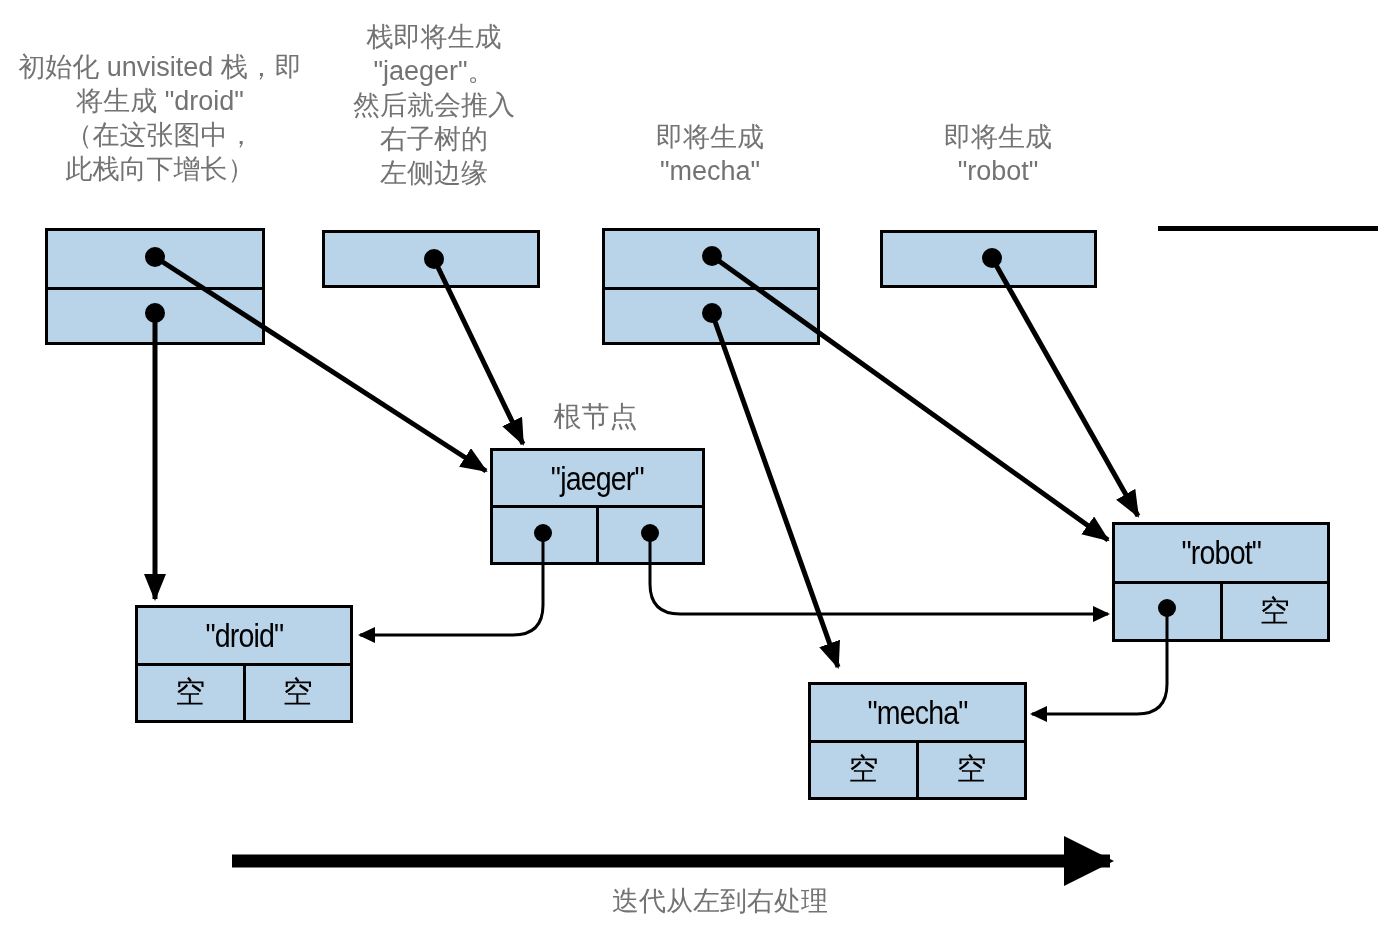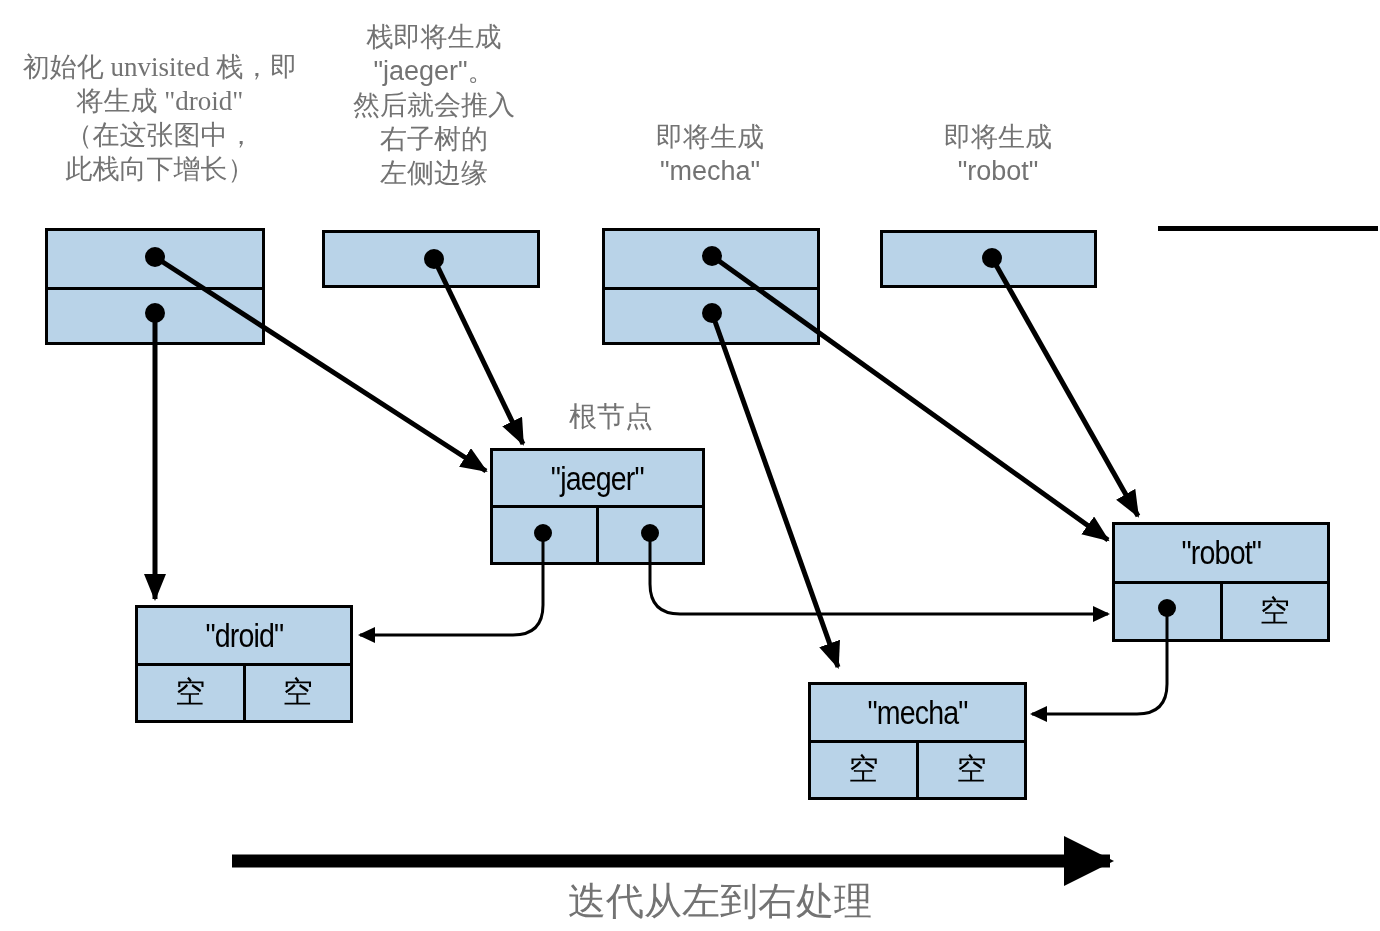--- a/index.html
+++ b/index.html
@@ -94,35 +94,35 @@
         <span class="ttext">"robot"</span>
       </div>
       <div class="node-cells">
         <div class="node-cell"></div>
         <div class="node-cell">空</div>
       </div>
     </div>
   </div>
 
   <div class="textlayer">
-    <div class="caption" style="left:0px;top:50px;width:320px;font-family:Liberation Serif, serif;">初始化 unvisited 栈，即
+    <div class="caption" style="left:0px;top:50px;width:320px;">初始化 unvisited 栈，即
 将生成 "droid"
 （在这张图中，
 此栈向下增长）</div>
     <div class="caption" style="left:328px;top:20px;width:212px;">栈即将生成
 "jaeger"。
 然后就会推入
 右子树的
 左侧边缘</div>
     <div class="caption" style="left:610px;top:120px;width:200px;">即将生成
 "mecha"</div>
     <div class="caption" style="left:898px;top:120px;width:200px;">即将生成
 "robot"</div>
-    <div class="caption" style="left:538px;top:400px;width:115px;font-size:28px;text-align:right;">根节点</div>
-    <div class="caption" style="left:510px;top:884px;width:420px;font-size:38px;">迭代从左到右处理</div>
+    <div class="caption" style="left:538px;top:400px;width:115px;font-size:28px;">根节点</div>
+    <div class="caption" style="left:510px;top:884px;width:420px;font-size:27px;">迭代从左到右处理</div>
   </div>
 
   <svg class="overlay" width="1380" height="931" viewBox="0 0 1380 931">
     <defs>
       <marker id="mT" markerUnits="userSpaceOnUse" markerWidth="30" markerHeight="26" refX="25" refY="11" orient="auto">
         <path d="M0,0 L27,11 L0,22 Z" fill="#000"></path>
       </marker>
       <marker id="mN" markerUnits="userSpaceOnUse" markerWidth="20" markerHeight="18" refX="15" refY="8" orient="auto">
         <path d="M0,0 L17,8 L0,16 Z" fill="#000"></path>
       </marker>

